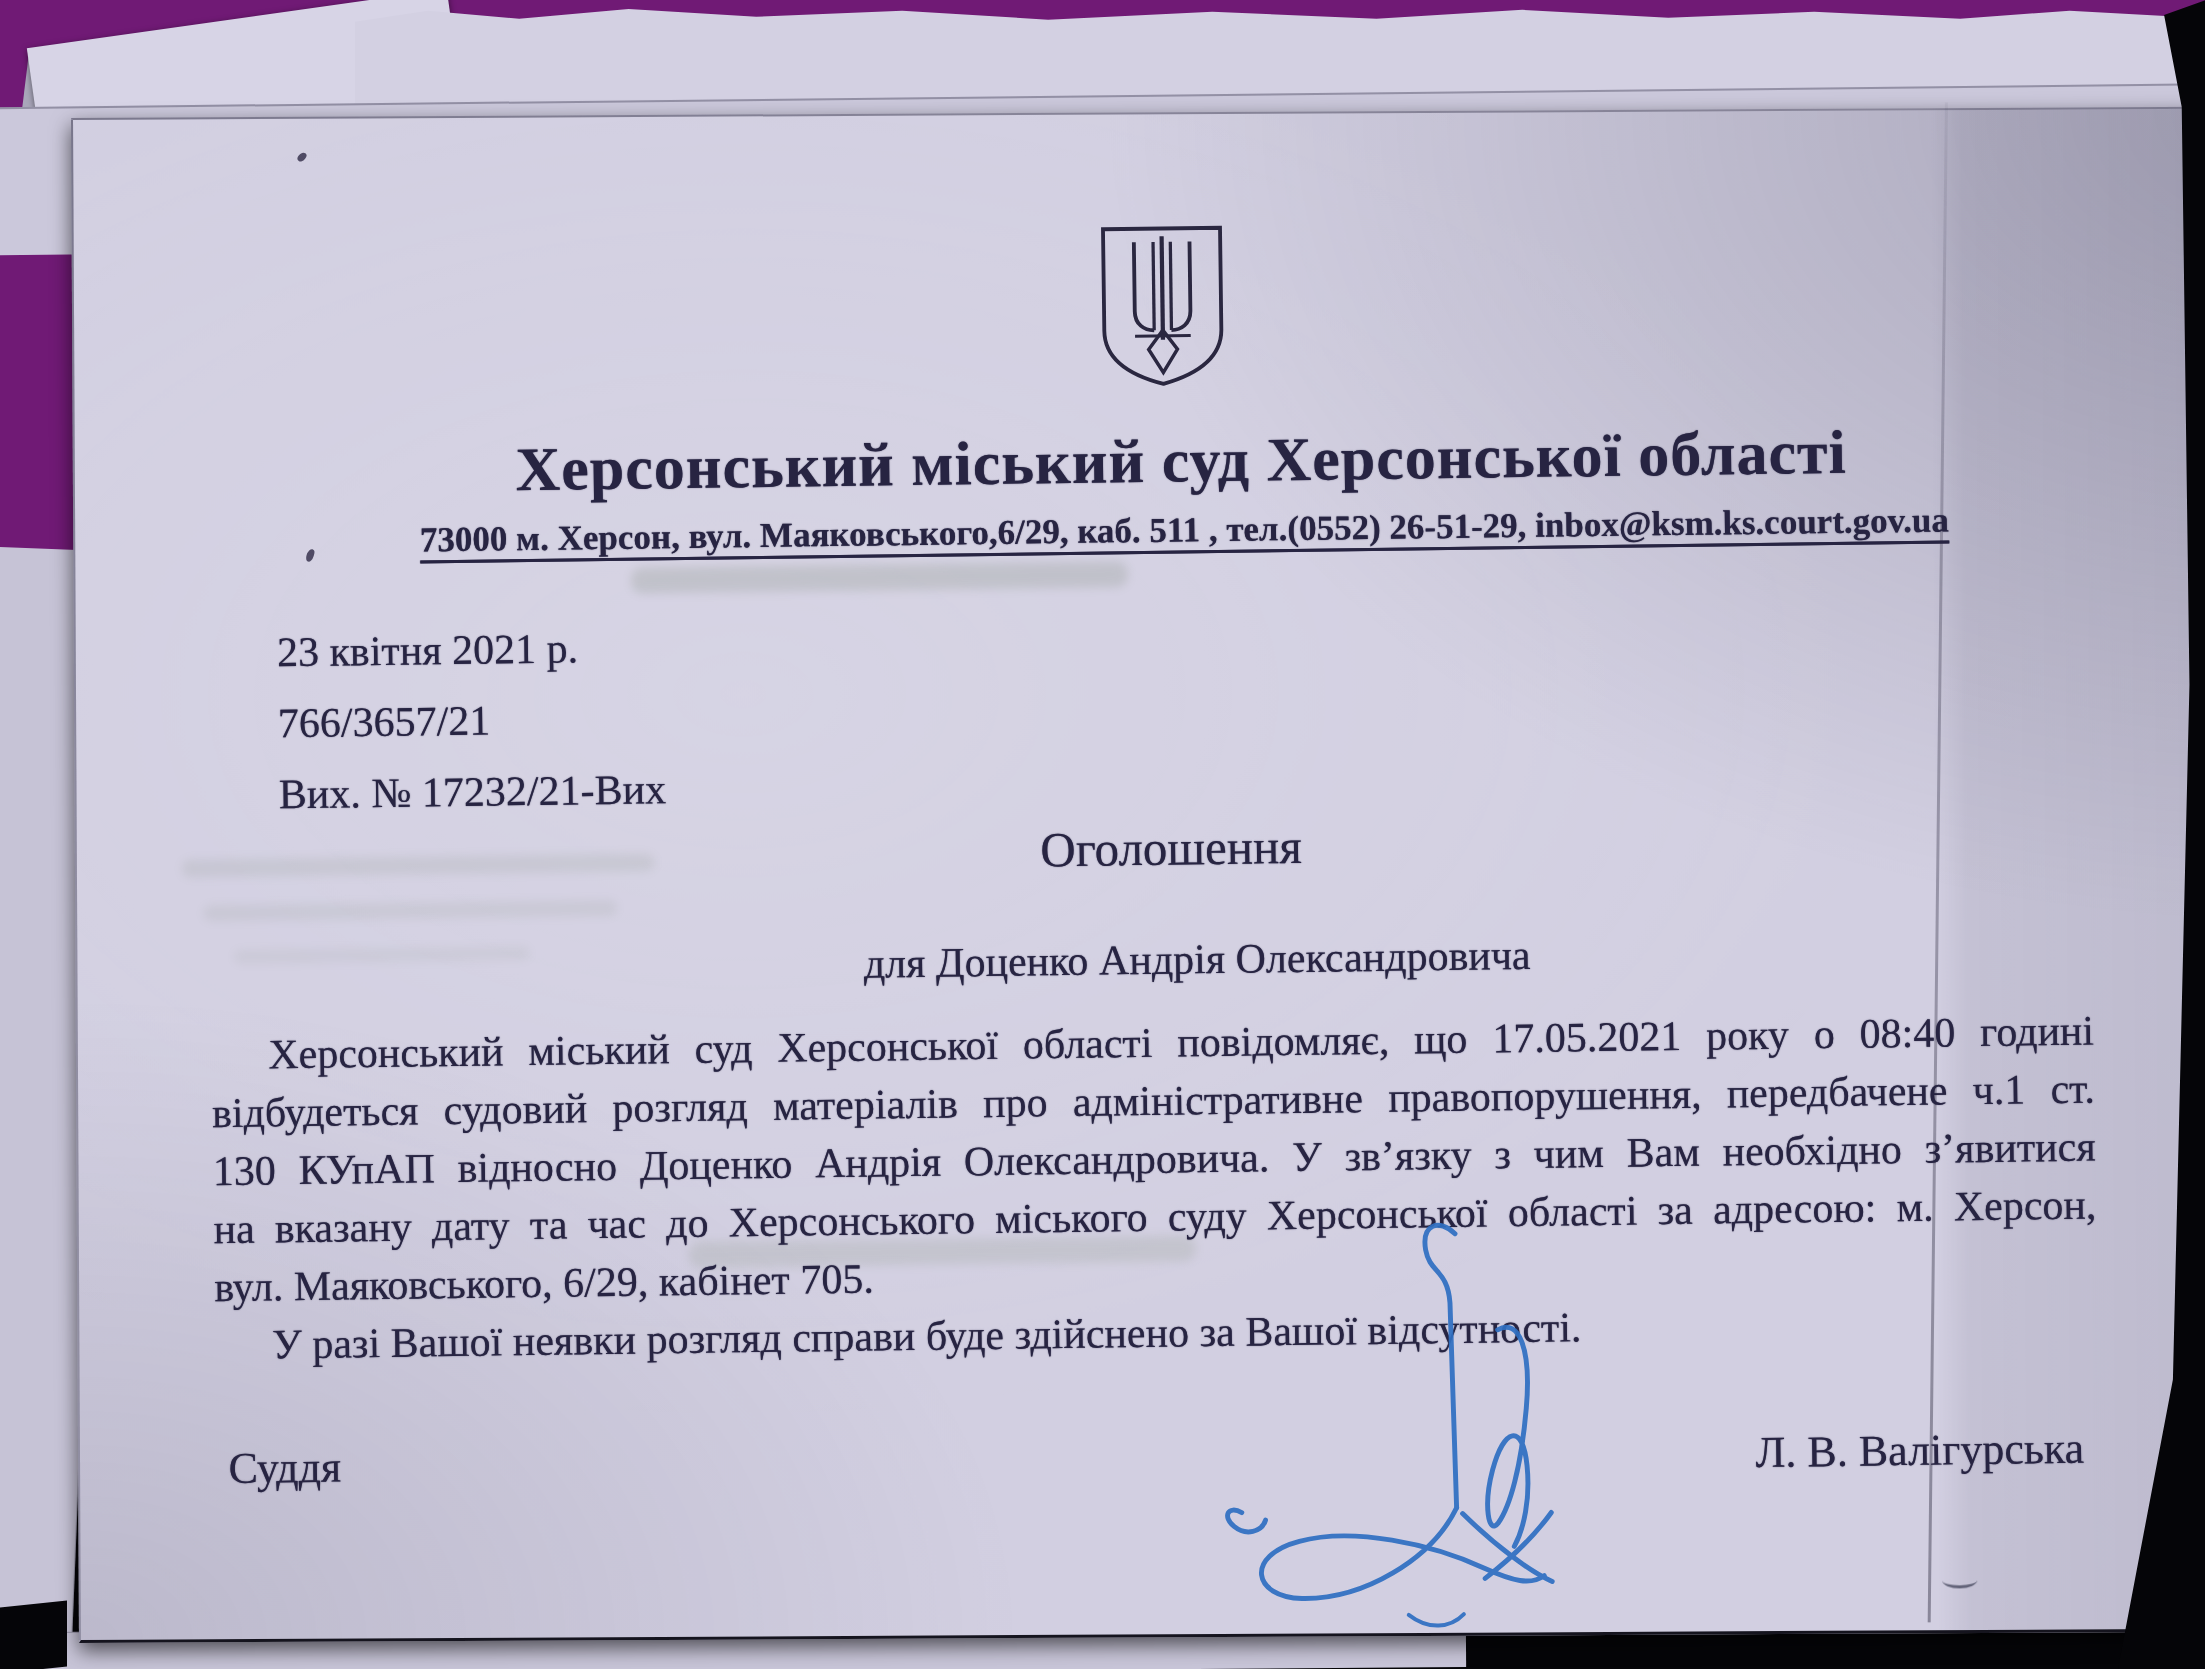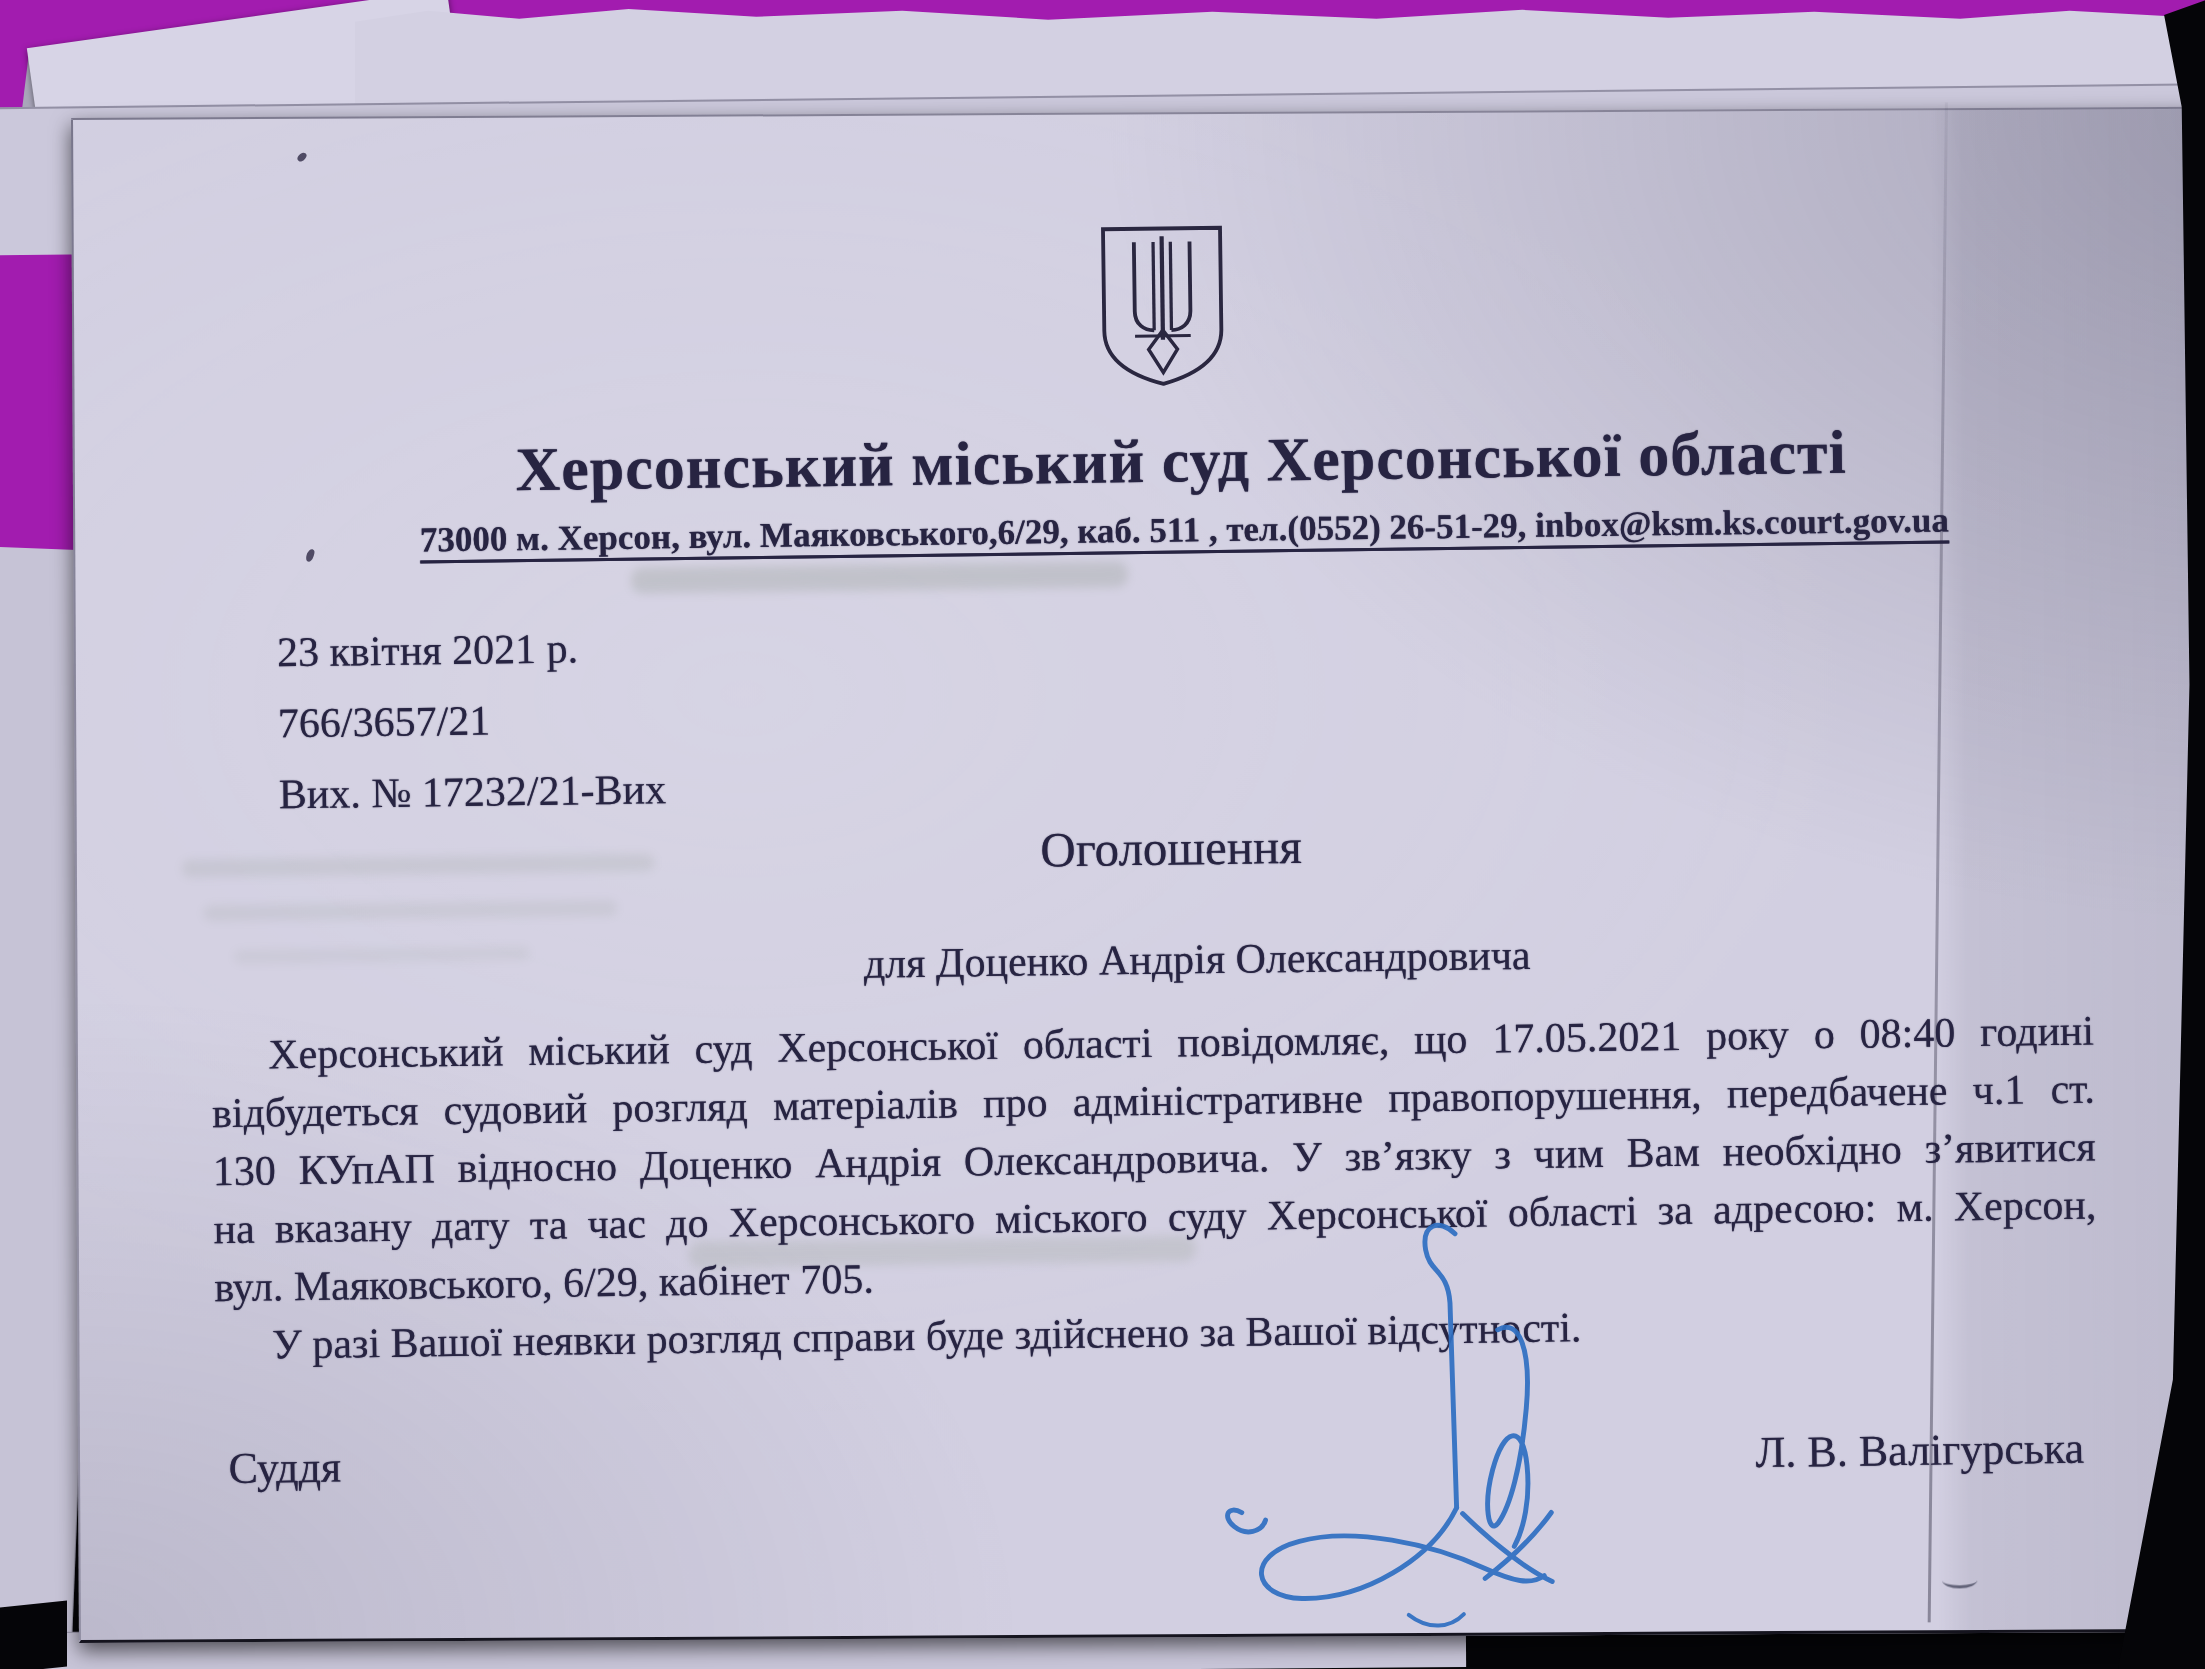--- a/index.html
+++ b/index.html
@@ -1,17 +1,17 @@
 <!DOCTYPE html>
 <html><head>
 <meta charset="utf-8">
 <style>
   html,body{margin:0;padding:0;width:2206px;height:1670px;overflow:hidden;background:#050508;}
   *{box-sizing:border-box;}
-  .scene{position:relative;width:2206px;height:1367px;background:#a21caf;font-family:"Liberation Serif","DejaVu Serif",serif;}
+  .scene{position:relative;width:2206px;height:1367px;background:#701a75;font-family:"Liberation Serif","DejaVu Serif",serif;}
   .sheet{position:absolute;}
   
   .sheet-corner-a{left:34px;top:17.7px;width:424px;height:133px;background:#d7d4e6;transform:rotate(-8deg);box-shadow:0 2px 5.9px rgba(0,0,0,.5);}
   .sheet-corner-b{left:17.7px;top:61px;width:158px;height:172px;background:#a9a6ba;transform:rotate(7deg);}
   .sheet-torn{left:355px;top:5.9px;width:1824px;height:138px;background:#d3d0e2;
     clip-path:polygon(0 15.8px,4% 4.9px,9% 12.8px,15% 3px,22% 10.8px,30% 4.9px,38% 13.8px,47% 5.9px,56% 12.8px,64% 3.9px,72% 11.8px,80% 5.9px,88% 12.8px,94% 4.9px,100% 10.8px,100% 100%,0 100%);}
   .sheet-top2{left:-19.7px;top:95px;width:2285px;height:148px;background:#cbc8db;transform:rotate(-0.62deg);border-top:2px solid rgba(55,53,76,.38);}
   .sheet-left{left:-61px;top:548px;width:153px;height:1192px;background:#c6c3d6;transform:rotate(2.3deg);border-right:1px solid rgba(40,38,60,.25);}
   .sheet-bottom{left:47px;top:1627px;width:1419px;height:45px;background:#c8c5d8;transform:rotate(-0.4deg);border-top:1px solid rgba(40,38,60,.3);}
   

